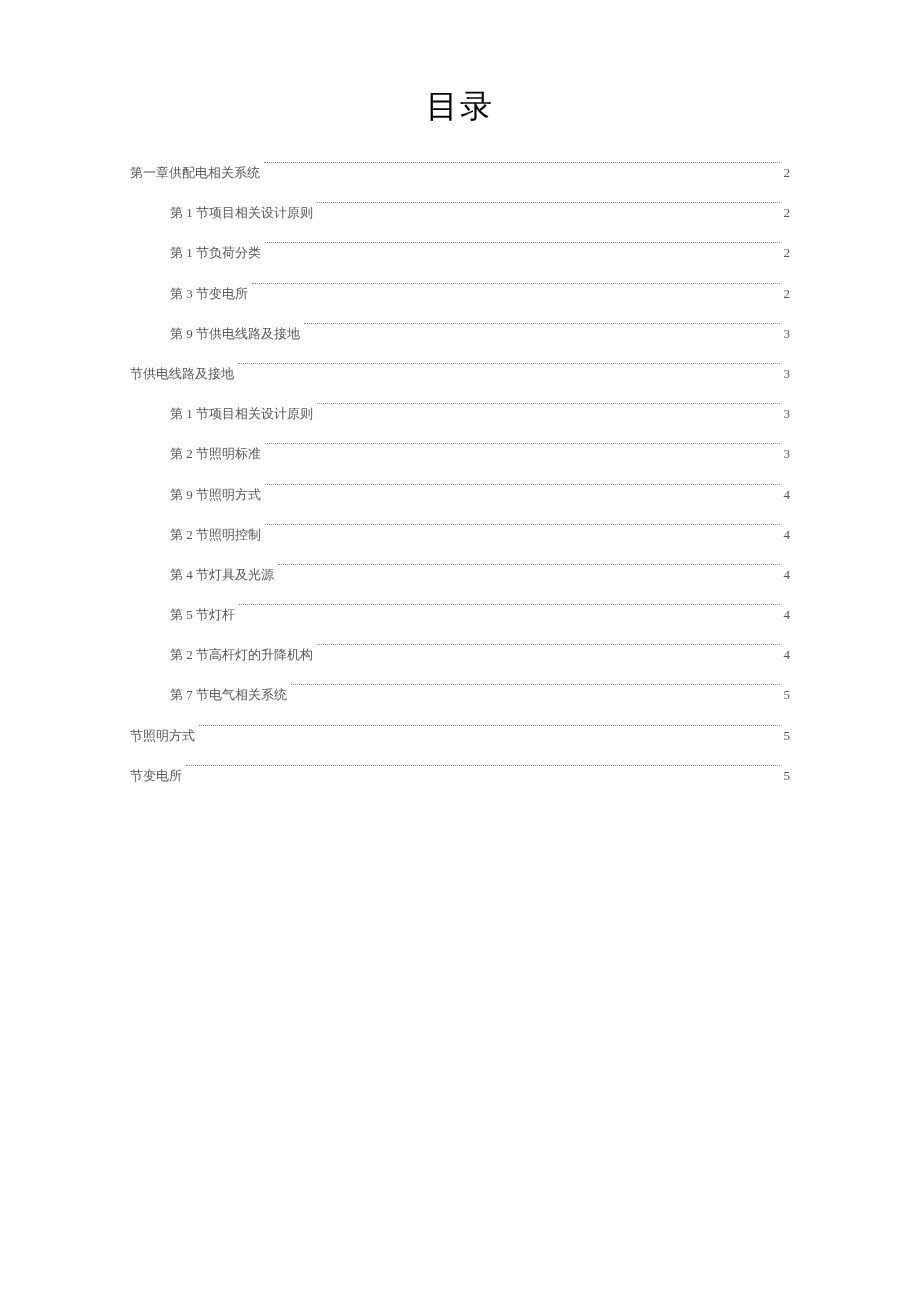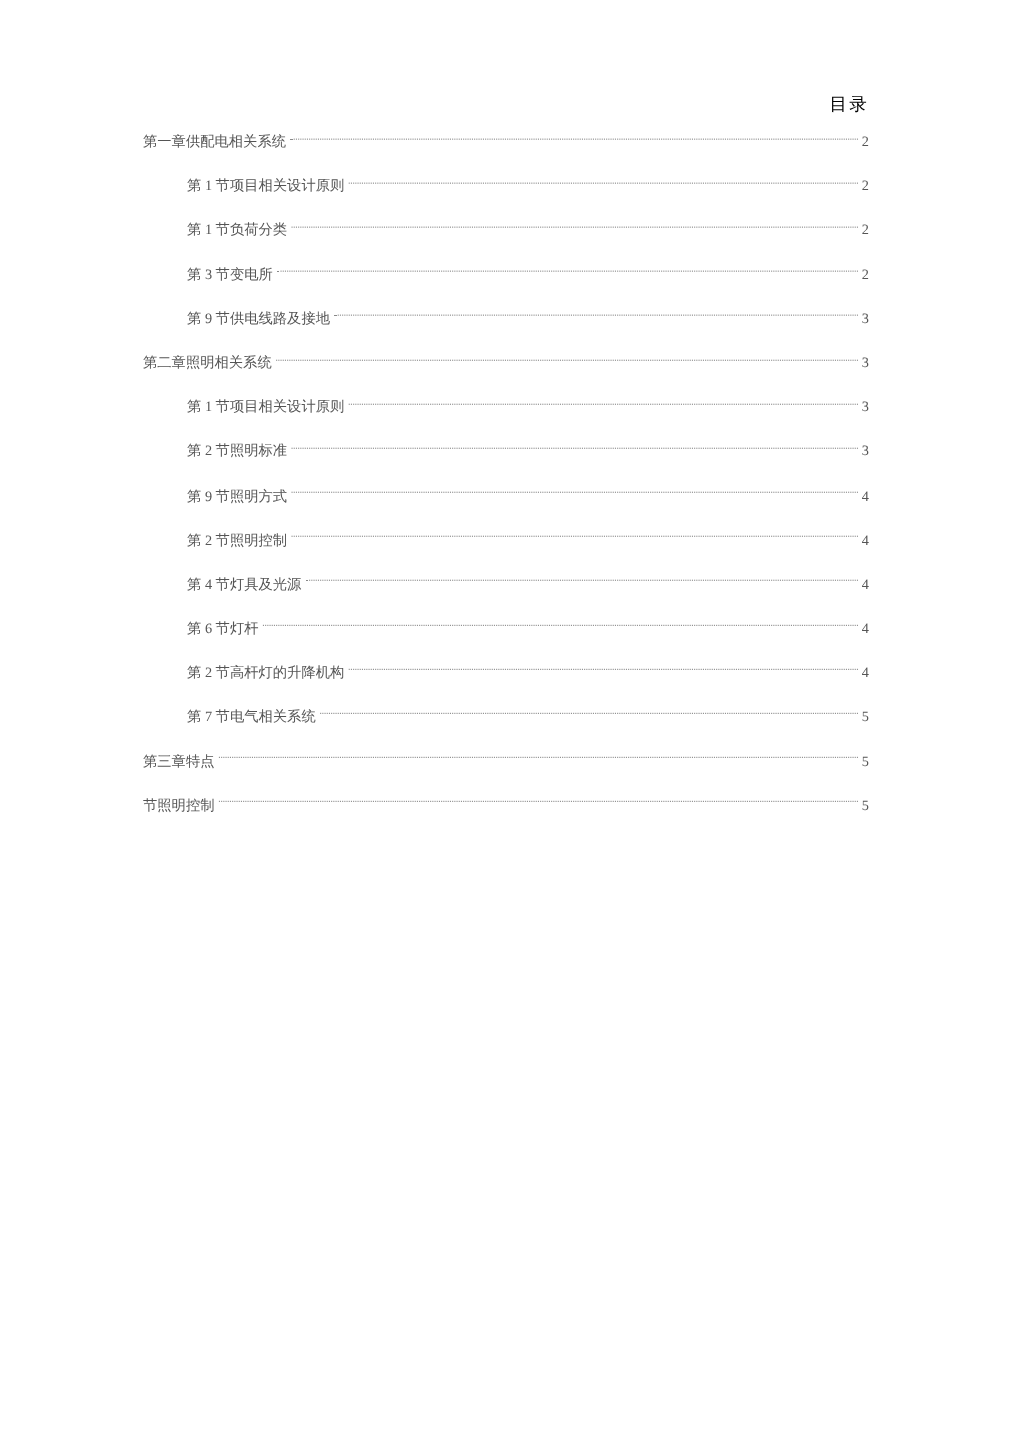--- a/index.html
+++ b/index.html
@@ -8,30 +8,30 @@
       box-sizing: border-box;
     }
     body {
       background: #ffffff;
       width: 920px;
       height: 1301px;
       font-family: "SimSun", "宋体", serif;
       padding: 85px 130px 0 130px;
     }
     .toc-title {
-      text-align: right;
-      font-size: 16px;
+      text-align: center;
+      font-size: 32px;
       font-weight: normal;
       color: #000;
-      margin-bottom: 14px;
+      margin-bottom: 35px;
       letter-spacing: 2px;
     }
     .toc-entry {
       display: flex;
-      align-items: center;
+      align-items: flex-start;
       font-size: 13px;
       color: #555;
       margin-bottom: 22px;
       line-height: 1.4;
     }
     .toc-entry.level-1 {
       padding-left: 0;
     }
     .toc-entry.level-2 {
       padding-left: 40px;
@@ -78,21 +78,21 @@
       <span class="entry-label">第 3 节变电所</span>
       <span class="entry-dots"></span>
       <span class="entry-page">2</span>
     </div>
     <div class="toc-entry level-2">
       <span class="entry-label">第 9 节供电线路及接地</span>
       <span class="entry-dots"></span>
       <span class="entry-page">3</span>
     </div>
     <div class="toc-entry level-1">
-      <span class="entry-label">第二章照明相关系统</span>
+      <span class="entry-label">节供电线路及接地</span>
       <span class="entry-dots"></span>
       <span class="entry-page">3</span>
     </div>
     <div class="toc-entry level-2">
       <span class="entry-label">第 1 节项目相关设计原则</span>
       <span class="entry-dots"></span>
       <span class="entry-page">3</span>
     </div>
     <div class="toc-entry level-2">
       <span class="entry-label">第 2 节照明标准</span>
@@ -108,37 +108,37 @@
       <span class="entry-label">第 2 节照明控制</span>
       <span class="entry-dots"></span>
       <span class="entry-page">4</span>
     </div>
     <div class="toc-entry level-2">
       <span class="entry-label">第 4 节灯具及光源</span>
       <span class="entry-dots"></span>
       <span class="entry-page">4</span>
     </div>
     <div class="toc-entry level-2">
-      <span class="entry-label">第 6 节灯杆</span>
+      <span class="entry-label">第 5 节灯杆</span>
       <span class="entry-dots"></span>
       <span class="entry-page">4</span>
     </div>
     <div class="toc-entry level-2">
       <span class="entry-label">第 2 节高杆灯的升降机构</span>
       <span class="entry-dots"></span>
       <span class="entry-page">4</span>
     </div>
     <div class="toc-entry level-2">
       <span class="entry-label">第 7 节电气相关系统</span>
       <span class="entry-dots"></span>
       <span class="entry-page">5</span>
     </div>
     <div class="toc-entry level-1">
-      <span class="entry-label">第三章特点</span>
+      <span class="entry-label">节照明方式</span>
       <span class="entry-dots"></span>
       <span class="entry-page">5</span>
     </div>
     <div class="toc-entry level-1">
-      <span class="entry-label">节照明控制</span>
+      <span class="entry-label">节变电所</span>
       <span class="entry-dots"></span>
       <span class="entry-page">5</span>
     </div>
   </div>
 
 </body></html>

